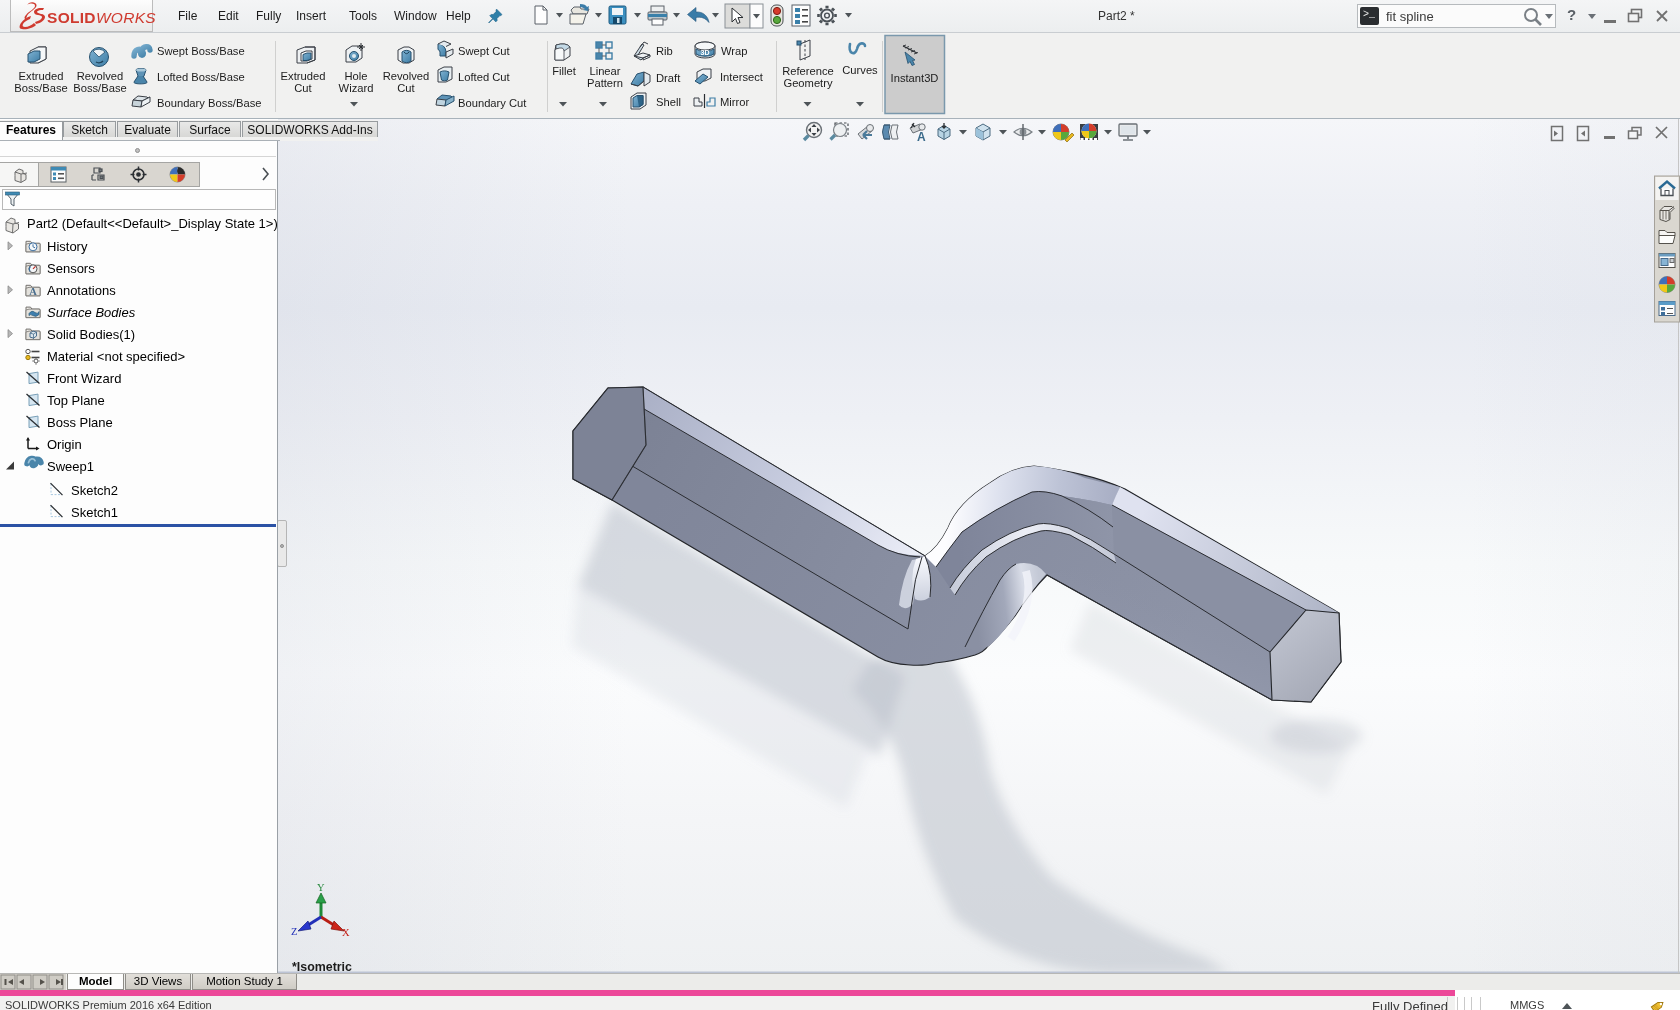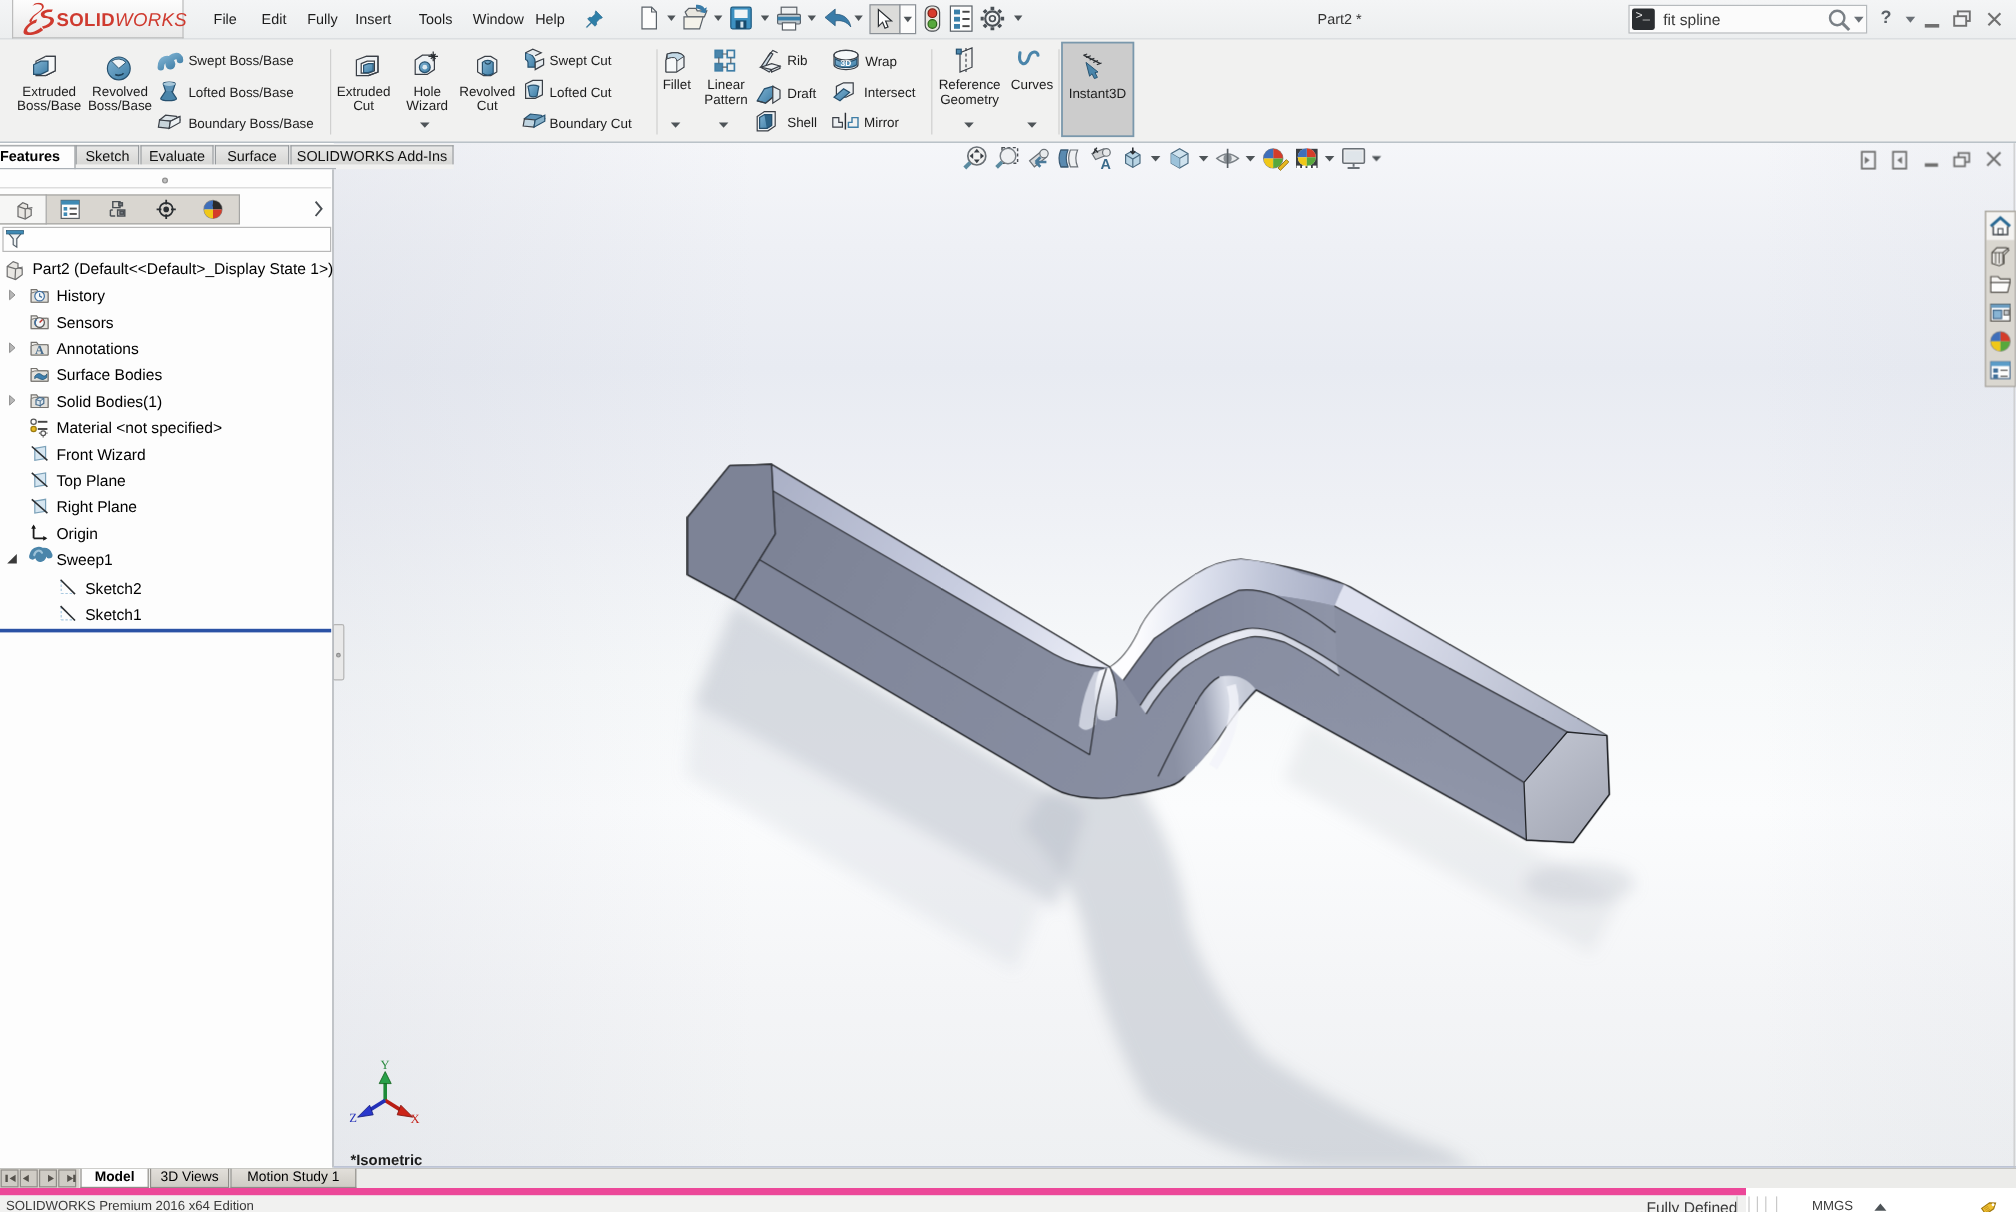--- a/index.html
+++ b/index.html
@@ -285,21 +285,21 @@
     <text x="656" y="54.5">Rib</text>
     <text x="656" y="82">Draft</text>
     <text x="656" y="106">Shell</text>
     <text x="721" y="55">Wrap</text>
     <text x="720" y="80.5">Intersect</text>
     <text x="720" y="106">Mirror</text>
   </g>
 </svg>
 </div>
 <div class="abs" id="tabrow">
-  <div class="abs" style="left:0;top:1px;width:63px;height:20px;background:#fdfdfd;border:1px solid #979b9e;border-bottom:none;border-left:none;font-size:12px;font-weight:bold;color:#000;text-align:left;line-height:17px;">Features</div>
+  <div class="abs" style="left:0;top:1px;width:63px;height:20px;background:#fdfdfd;border:1px solid #979b9e;border-bottom:none;border-left:none;font-size:12px;font-weight:bold;color:#000;text-align:center;line-height:17px;">Features</div>
   <div class="rtab" style="left:63px;width:53px;">Sketch</div>
   <div class="rtab" style="left:117px;width:61px;">Evaluate</div>
   <div class="rtab" style="left:179px;width:62px;">Surface</div>
   <div class="rtab" style="left:242px;width:136px;">SOLIDWORKS Add-Ins</div>
   <div class="abs" style="left:0;top:20px;width:280px;height:1px;background:#aab0b6;"></div>
 </div>
 <svg class="abs" id="viewport" style="left:278px;top:119px" width="1402" height="855" viewBox="278 119 1402 855">
 <defs>
   <linearGradient id="bgv" x1="0" y1="0" x2="0" y2="1">
     <stop offset="0" stop-color="#f5f6f9"></stop>
@@ -730,26 +730,26 @@
       <g transform="translate(49,292.6)">
         <path d="M2 2 v11 M2 13 h11" stroke="#a8c8e0" stroke-width="1" stroke-dasharray="2 1.5"></path>
         <path d="M1.5 1.5 l12 12" stroke="#2a2e32" stroke-width="1.3"></path>
       </g>
     </svg>
 
     <div class="treerow" style="top:75px;left:27px;">Part2  (Default&lt;&lt;Default&gt;_Display State 1&gt;)</div>
     <div class="treerow" style="top:98px;left:47px;">History</div>
     <div class="treerow" style="top:120px;left:47px;">Sensors</div>
     <div class="treerow" style="top:142px;left:47px;">Annotations</div>
-    <div class="treerow" style="top:164px;left:47px;">Surface Bodies</div>
+    <div class="treerow" style="top:164px;left:47px;font-style:italic;">Surface Bodies</div>
     <div class="treerow" style="top:186px;left:47px;">Solid Bodies(1)</div>
     <div class="treerow" style="top:208px;left:47px;">Material &lt;not specified&gt;</div>
     <div class="treerow" style="top:230px;left:47px;">Front Wizard</div>
     <div class="treerow" style="top:252px;left:47px;">Top Plane</div>
-    <div class="treerow" style="top:274px;left:47px;">Right Plane</div>
+    <div class="treerow" style="top:274px;left:47px;">Boss Plane</div>
     <div class="treerow" style="top:296px;left:47px;">Origin</div>
     <div class="treerow" style="top:318px;left:47px;">Sweep1</div>
     <div class="treerow" style="top:342px;left:71px;">Sketch2</div>
     <div class="treerow" style="top:364px;left:71px;">Sketch1</div>
   </div>
 
   <div class="abs" style="left:0px;top:383px;width:276px;height:3px;background:#2b52a5;"></div>
 </div>
 
 <div class="abs" style="left:277px;top:520px;width:10px;height:47px;background:#e9e9e9;border:1px solid #b5b5b5;border-radius:2px;"></div>

